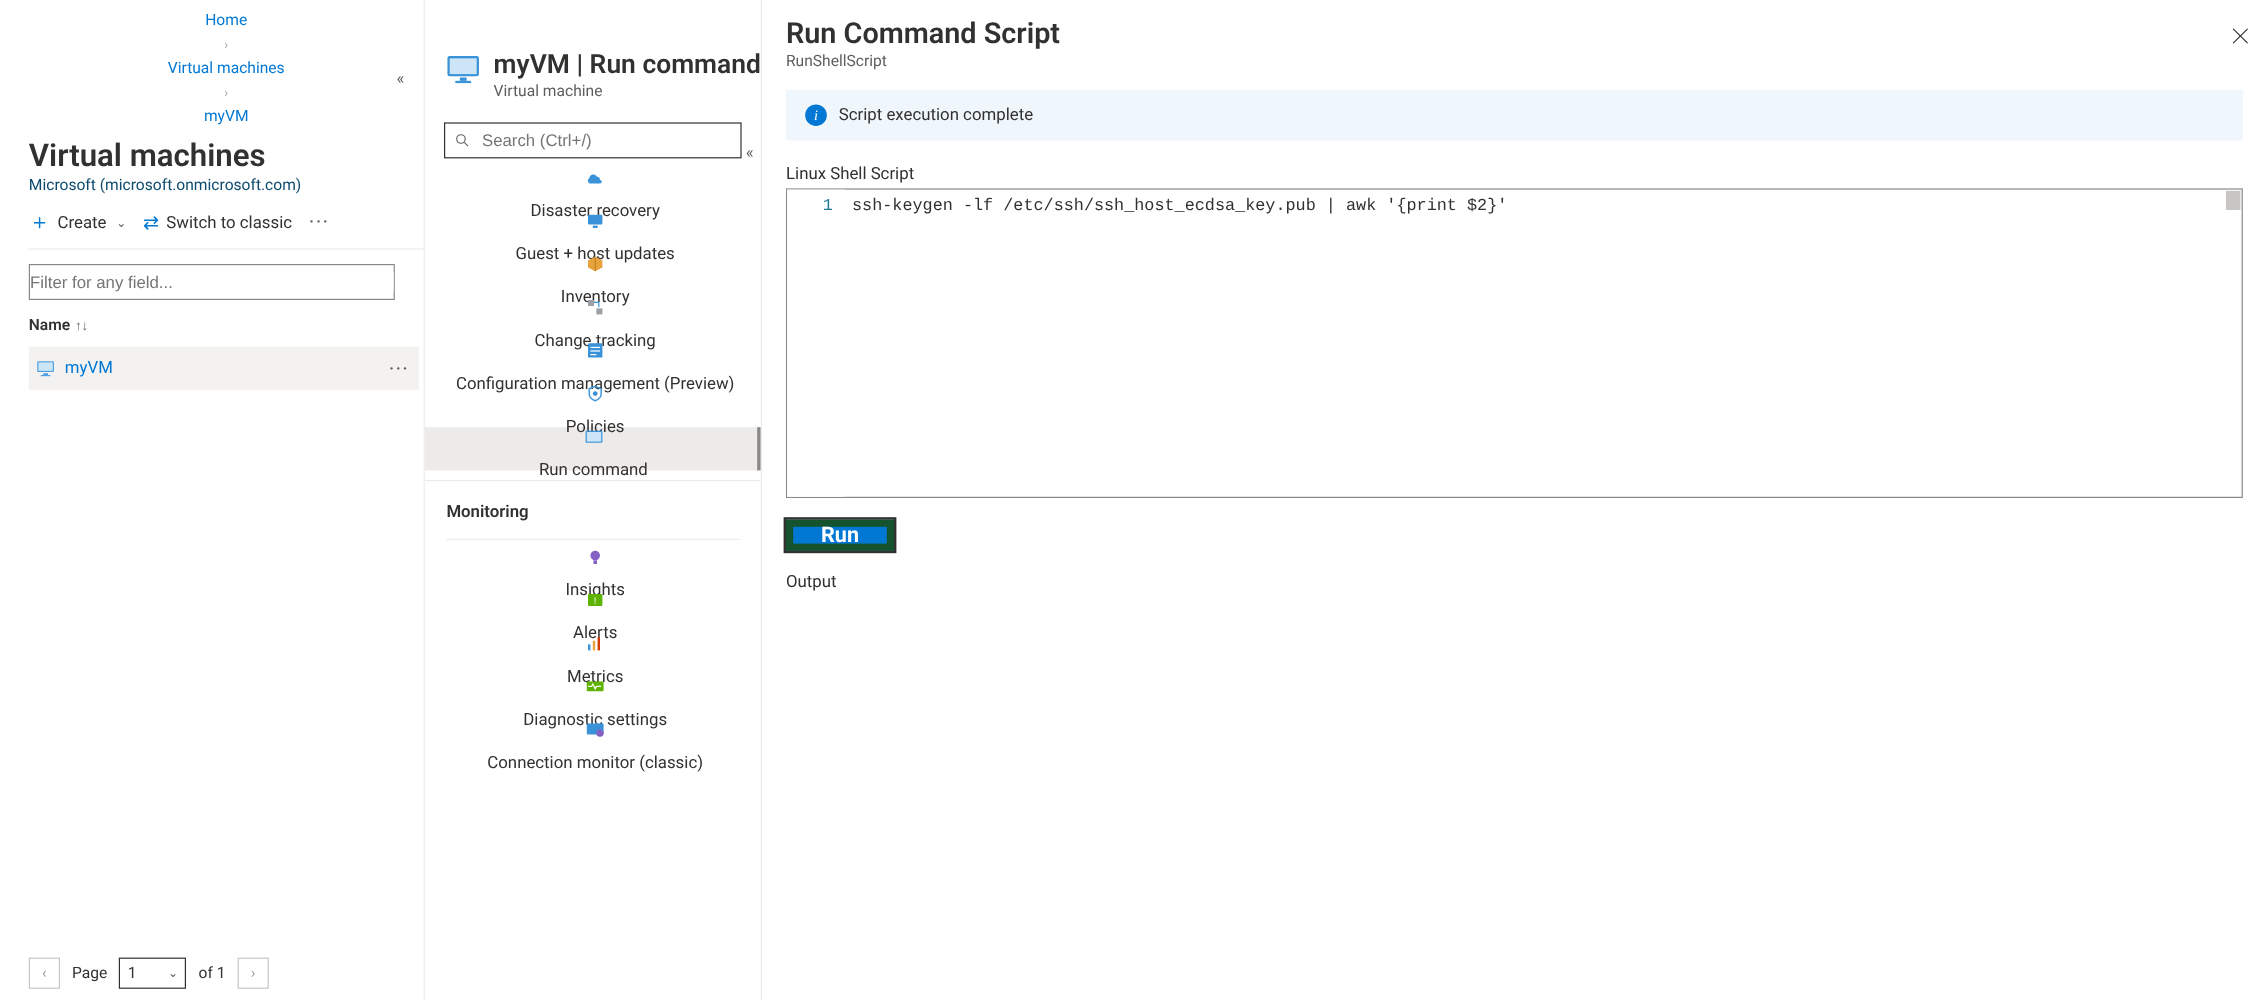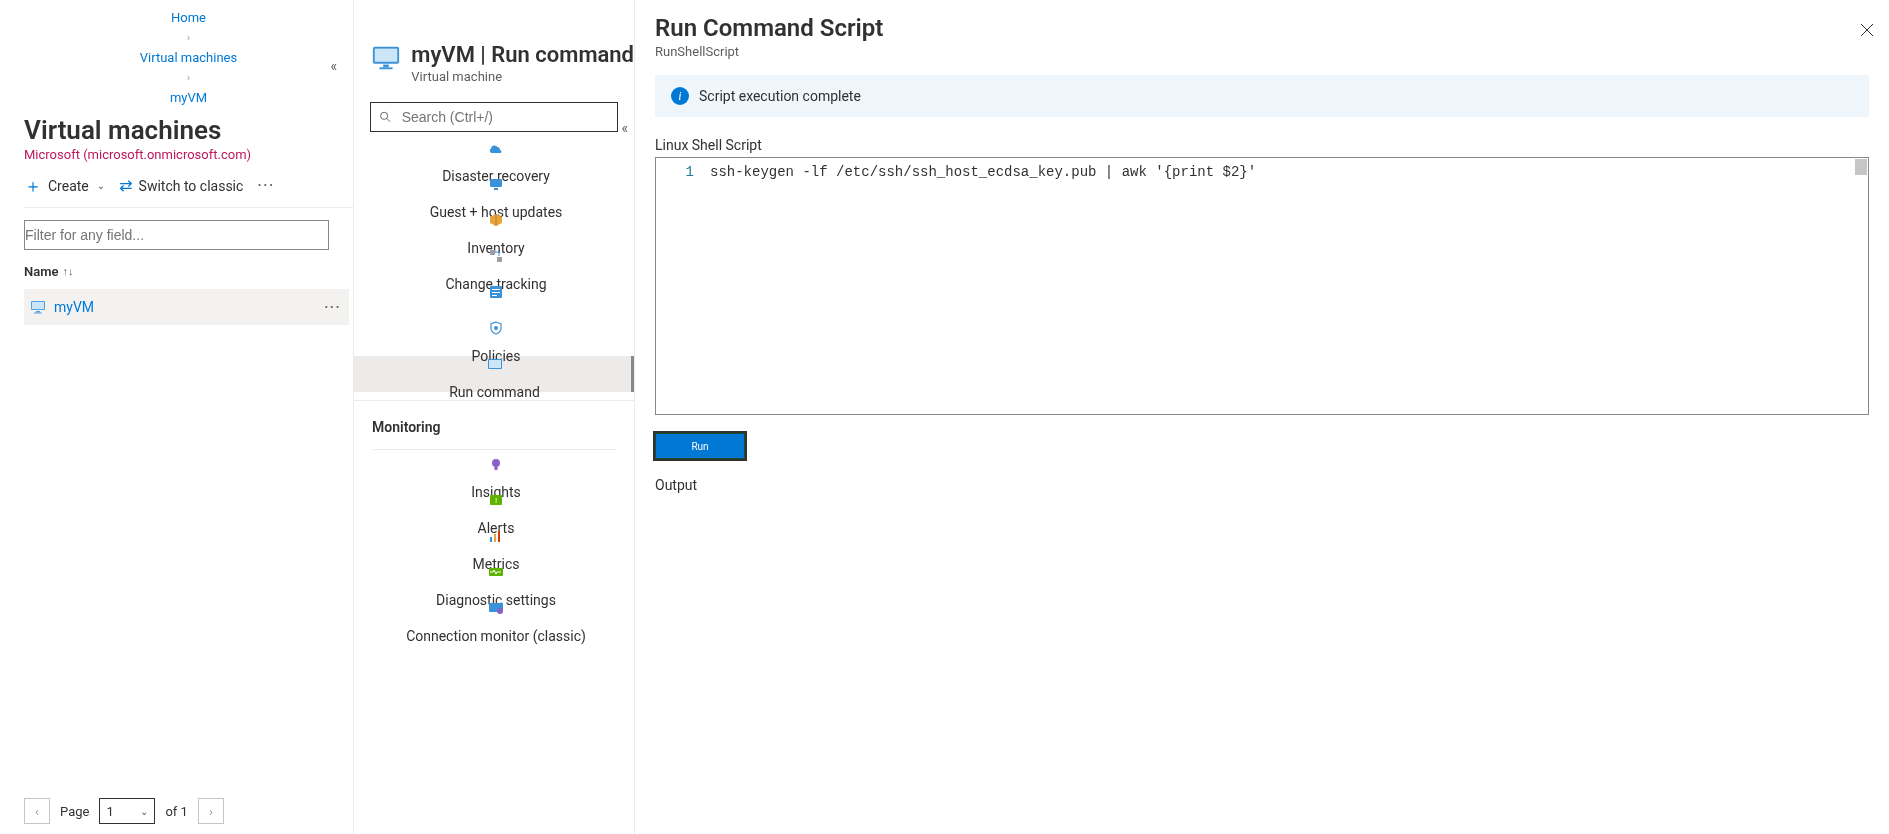--- a/index.html
+++ b/index.html
@@ -35,21 +35,21 @@
   .breadcrumb a { color: #0078d4; text-decoration: none; cursor: pointer; }
   .breadcrumb .sep { color: #a19f9d; font-size: 11px; }
   .col1 h1 {
     font-size: 26px;
     font-weight: 600;
     color: #323130;
     margin-top: 2px;
   }
   .subtext {
     font-size: 13px;
-    color: #be185d;
+    color: #0c4a6e;
     margin-top: 2px;
     margin-bottom: 14px;
   }
   .collapse-btn {
     position: absolute;
     top: 58px;
     right: 16px;
     font-size: 14px;
     color: #605e5c;
     cursor: pointer;
@@ -286,27 +286,27 @@
     position: absolute; right: 1px; top: 1px;
     width: 12px; height: 16px;
     background: #c8c6c4;
   }
   .run-btn {
     margin-top: 18px;
     width: 90px;
     height: 26px;
     background: #0078d4;
     color: #fff;
-    border: 1px solid #14532d;
+    border: 6px solid #14532d;
     outline: 2px solid #323130;
     outline-offset: 0;
     display: inline-flex; align-items: center; justify-content: center;
     cursor: pointer;
-    font-size: 10px;
-    font-weight: 400;
+    font-size: 18px;
+    font-weight: 700;
   }
   .output-label { margin-top: 18px; }
   .console {
     margin-top: 6px;
     background: #000;
     color: #fff;
     font-family: "Consolas", "Courier New", monospace;
     font-size: 13px;
     font-weight: 700;
     padding: 18px 22px;
@@ -442,20 +442,21 @@
     </div>
     <div class="menu-item">
       <span class="mi-icon">
           <svg viewBox="0 0 16 16">
             <rect x="2" y="2" width="12" height="12" rx="1" fill="#3a93d8"></rect>
             <rect x="4" y="5" width="8" height="1" fill="#fff"></rect>
             <rect x="4" y="8" width="8" height="1" fill="#fff"></rect>
             <rect x="4" y="11" width="5" height="1" fill="#fff"></rect>
           </svg>
         </span>
+      <span>Configuration management (Preview)</span>
     </div>
     <div class="menu-item">
       <span class="mi-icon">
           <svg viewBox="0 0 16 16">
             <path d="M8 2l5 2v4c0 3-2 5-5 6-3-1-5-3-5-6V4z" fill="none" stroke="#3a93d8" stroke-width="1.2"></path>
             <circle cx="8" cy="8" r="2" fill="#3a93d8"></circle>
           </svg>
         </span>
       <span>Policies</span>
     </div>

